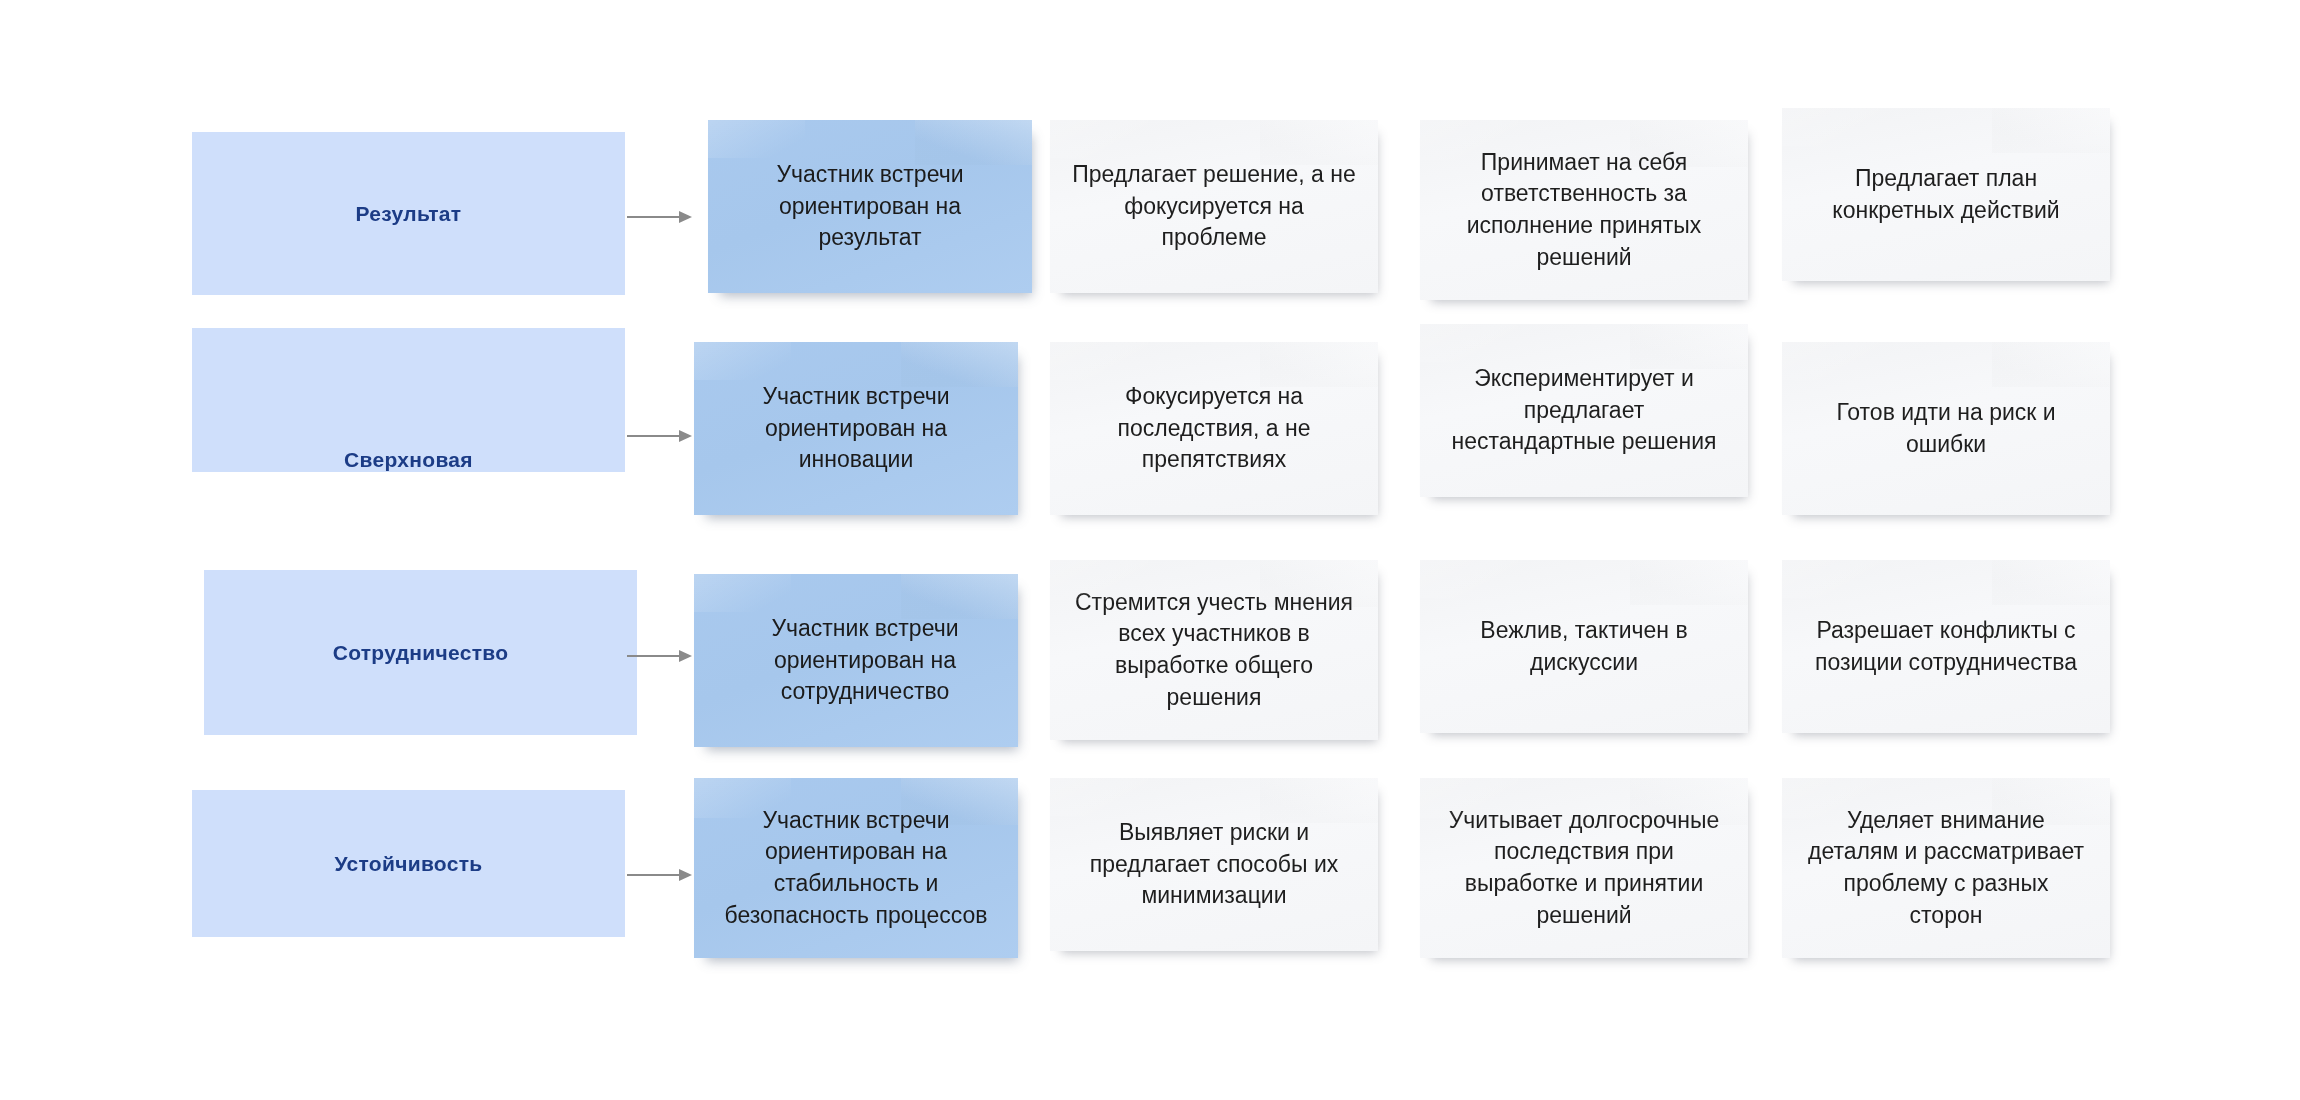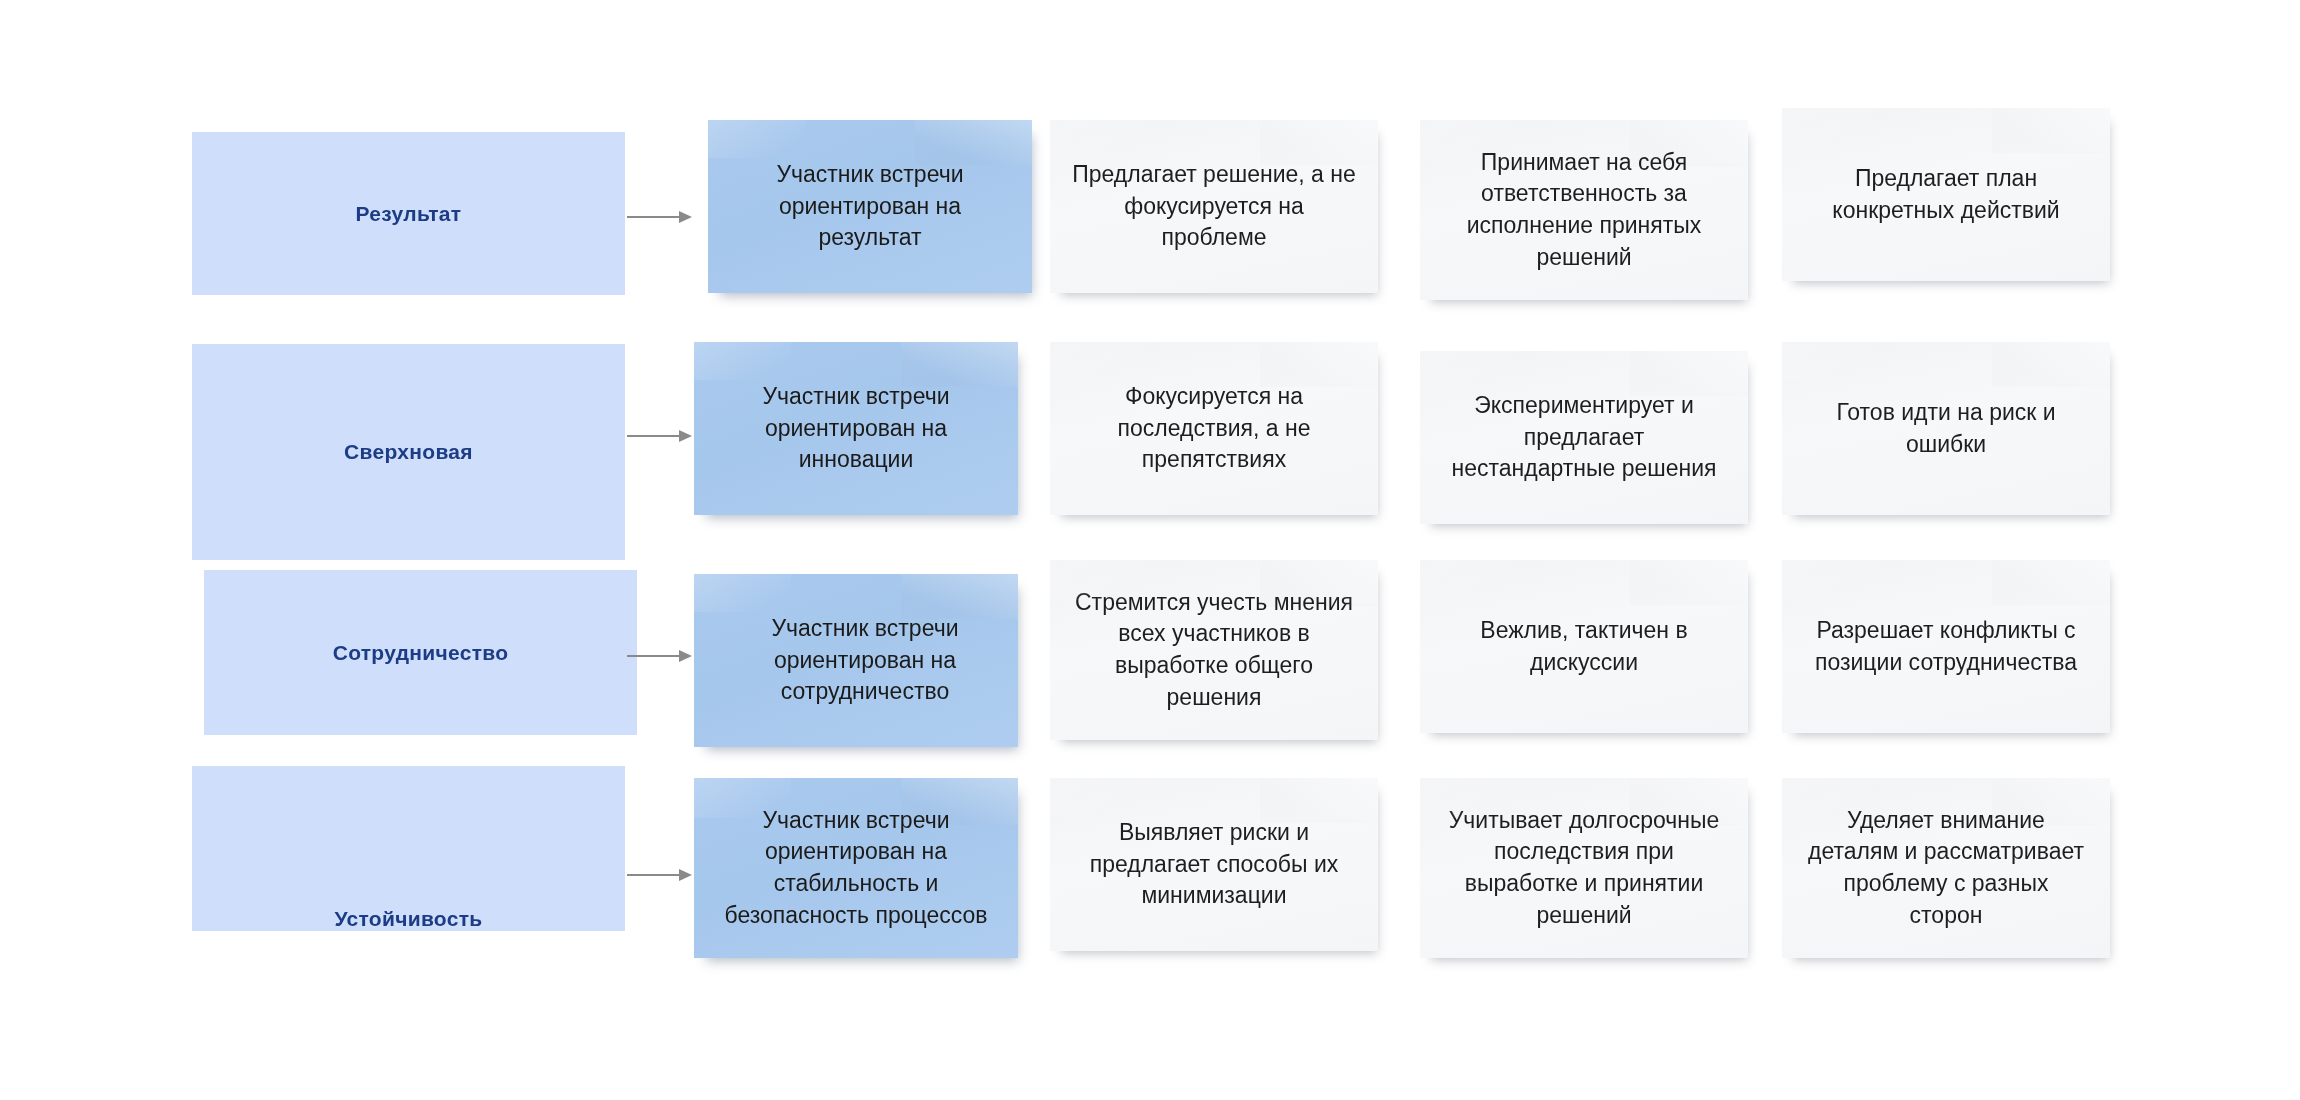--- a/index.html
+++ b/index.html
@@ -155,34 +155,34 @@
     </div>
     <div class="card card-white col2" style="top:120px; height:180px;">
       <span class="card-text">Принимает на себя ответственность за исполнение принятых решений</span>
     </div>
     <div class="card card-white col3" style="top:108px; height:173px;">
       <span class="card-text">Предлагает план конкретных действий</span>
     </div>
   </div>
 
   <div class="row" style="top:0;">
-    <div class="label-box" style="top:344px; height:216px;">
+    <div class="label-box" style="top:328px; height:144px;align-items:flex-end;">
       <span class="label-text">Сверхновая</span>
     </div>
     <div class="arrow" style="top:430px;">
       <div class="shaft"></div>
       <div class="head"></div>
     </div>
     <div class="card card-blue" style="top:342px; height:173px;">
       <span class="card-text">Участник встречи ориентирован на инновации</span>
     </div>
     <div class="card card-white col1" style="top:342px; height:173px;">
       <span class="card-text">Фокусируется на последствия, а не препятствиях</span>
     </div>
-    <div class="card card-white col2" style="top:351px; height:173px;">
+    <div class="card card-white col2" style="top:324px; height:173px;">
       <span class="card-text">Экспериментирует и предлагает нестандартные решения</span>
     </div>
     <div class="card card-white col3" style="top:342px; height:173px;">
       <span class="card-text">Готов идти на риск и ошибки</span>
     </div>
   </div>
 
   <div class="row" style="top:0;">
     <div class="label-box" style="top:570px; height:165px;margin-left:12px;">
       <span class="label-text">Сотрудничество</span>
@@ -199,21 +199,21 @@
     </div>
     <div class="card card-white col2" style="top:560px; height:173px;">
       <span class="card-text">Вежлив, тактичен в дискуссии</span>
     </div>
     <div class="card card-white col3" style="top:560px; height:173px;">
       <span class="card-text">Разрешает конфликты с позиции сотрудничества</span>
     </div>
   </div>
 
   <div class="row" style="top:0;">
-    <div class="label-box" style="top:766px; height:165px;align-items:flex-end;">
+    <div class="label-box" style="top:790px; height:147px;">
       <span class="label-text">Устойчивость</span>
     </div>
     <div class="arrow" style="top:869px;">
       <div class="shaft"></div>
       <div class="head"></div>
     </div>
     <div class="card card-blue" style="top:778px; height:180px;">
       <span class="card-text">Участник встречи ориентирован на стабильность и безопасность  процессов</span>
     </div>
     <div class="card card-white col1" style="top:778px; height:173px;">

